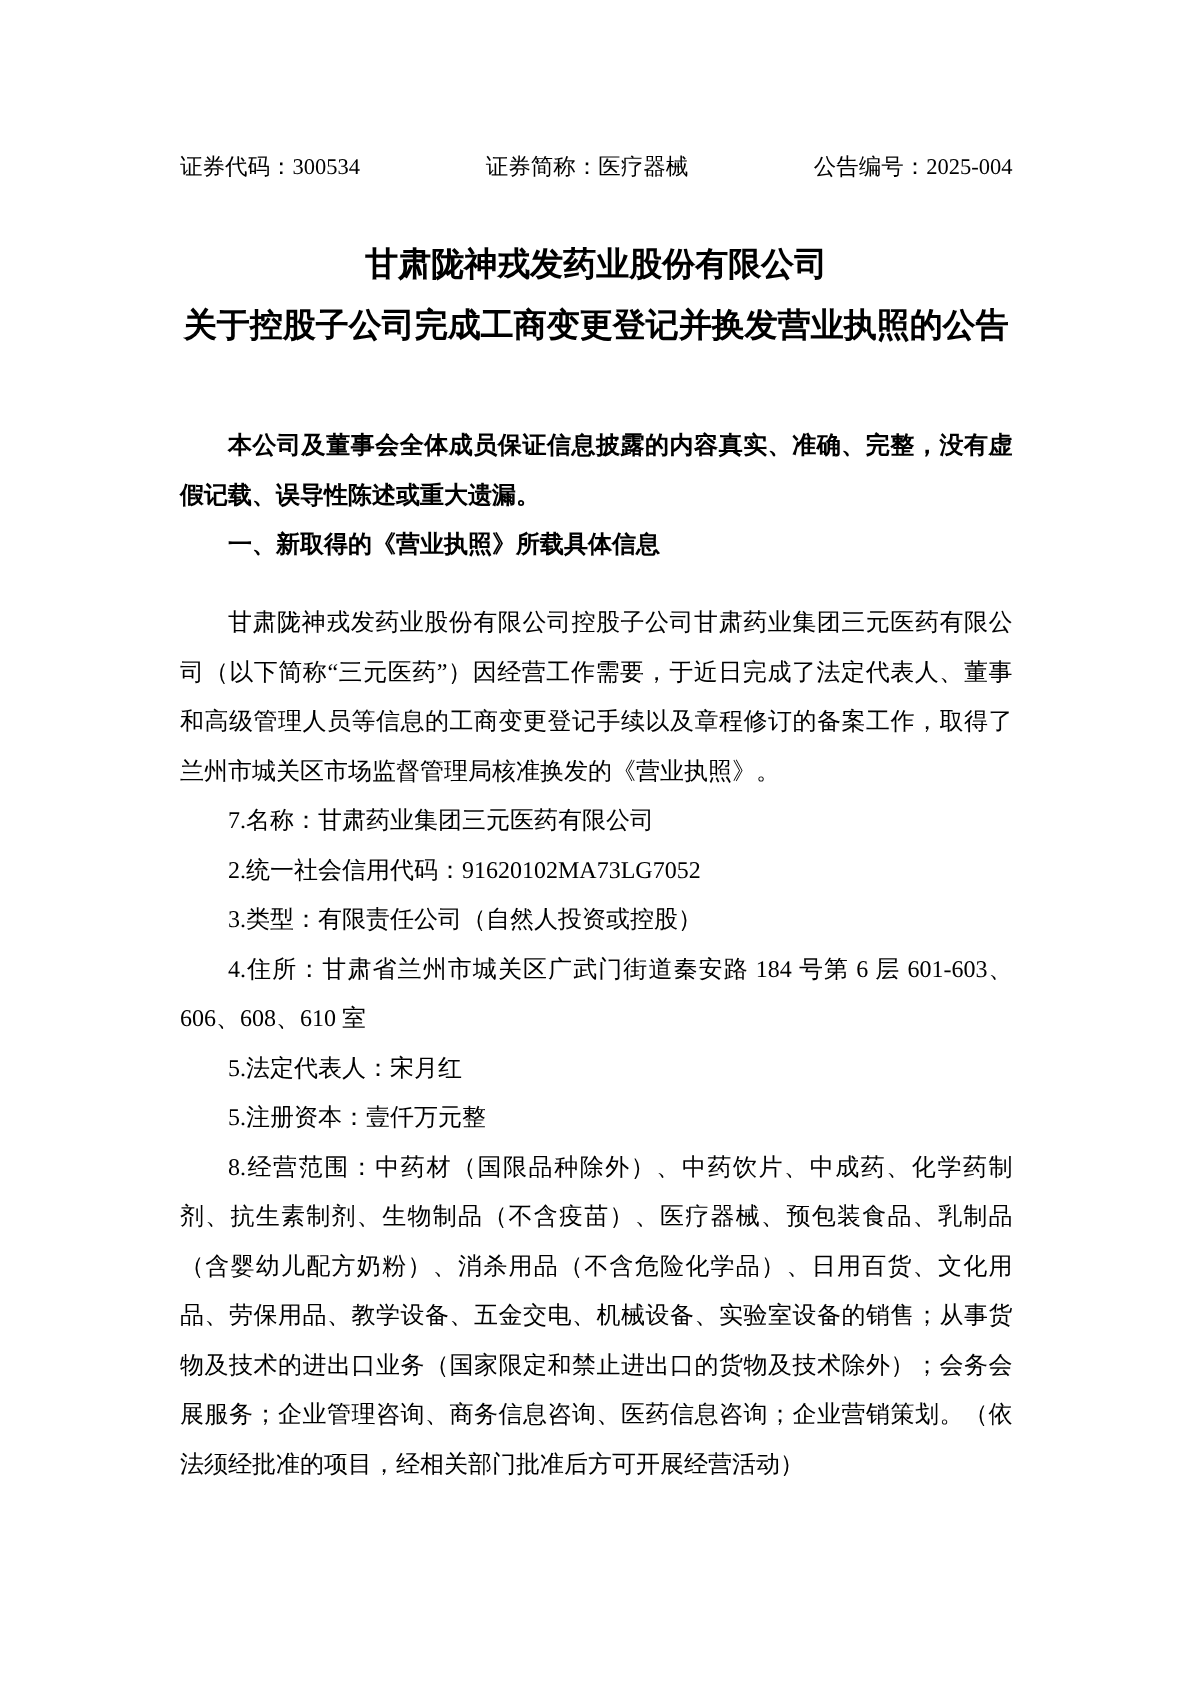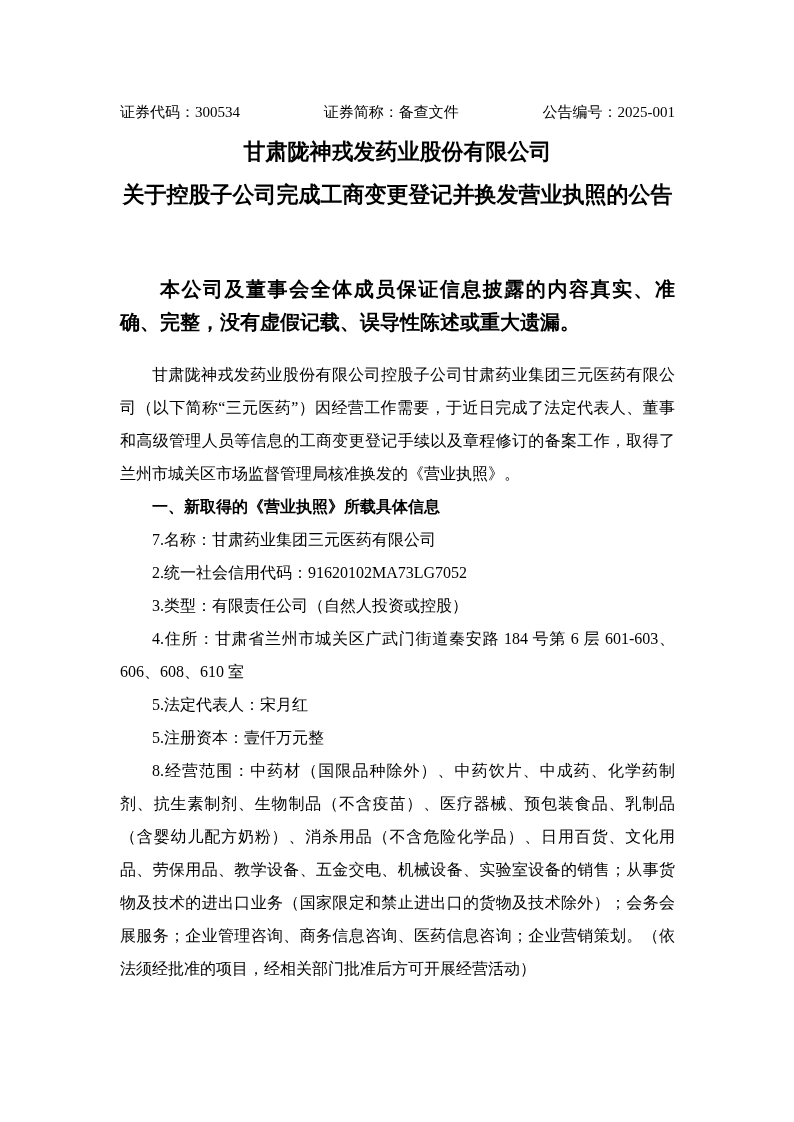--- a/index.html
+++ b/index.html
@@ -19,37 +19,36 @@
     padding: 102px 119px 0 120px;
   }
   .header-row {
     display: flex;
     justify-content: space-between;
     font-size: 15px;
     line-height: 20px;
     white-space: nowrap;
   }
   .doc-title {
-    margin: 16px 0 0 0;
+    margin: 38px 0 0 0;
     font-size: 22px;
     line-height: 32px;
     font-weight: bold;
     text-align: center;
-    font-family: Liberation Mono, monospace;
   }
   .doc-subtitle {
     margin: 9px 0 6px 0;
     font-size: 22px;
     line-height: 32px;
     font-weight: bold;
     text-align: center;
   }
   .disclaimer {
-    margin: 62px 0 0 0;
-    font-size: 20px;
+    margin: 48px 0 0 0;
+    font-size: 16px;
     line-height: 33px;
     font-weight: bold;
     text-indent: 2em;
     text-align: justify;
   }
   .para {
     margin: 0;
     font-size: 16px;
     line-height: 33px;
     text-indent: 2em;
@@ -63,32 +62,32 @@
     text-align: left;
   }
 </style>
 </head>
 <body>
 
 <div class="page">
 
   <div class="header-row">
     <span>证券代码：300534</span>
-    <span>证券简称：备查文件</span>
-    <span>公告编号：2025-001</span>
+    <span>证券简称：医疗器械</span>
+    <span>公告编号：2025-004</span>
   </div>
 
   <h1 class="doc-title">甘肃陇神戎发药业股份有限公司</h1>
   <h2 class="doc-subtitle">关于控股子公司完成工商变更登记并换发营业执照的公告</h2>
 
   <p class="disclaimer">本公司及董事会全体成员保证信息披露的内容真实、准确、完整，没有虚假记载、误导性陈述或重大遗漏。</p>
 
+  <p class="para heading">一、新取得的《营业执照》所载具体信息</p>
+
   <p class="para intro">甘肃陇神戎发药业股份有限公司控股子公司甘肃药业集团三元医药有限公司（以下简称“三元医药”）因经营工作需要，于近日完成了法定代表人、董事和高级管理人员等信息的工商变更登记手续以及章程修订的备案工作，取得了兰州市城关区市场监督管理局核准换发的《营业执照》。</p>
-
-  <p class="para heading">一、新取得的《营业执照》所载具体信息</p>
 
   <p class="para">7.名称：甘肃药业集团三元医药有限公司</p>
   <p class="para">2.统一社会信用代码：91620102MA73LG7052</p>
   <p class="para">3.类型：有限责任公司（自然人投资或控股）</p>
   <p class="para">4.住所：甘肃省兰州市城关区广武门街道秦安路 184 号第 6 层 601-603、606、608、610 室</p>
   <p class="para">5.法定代表人：宋月红</p>
   <p class="para">5.注册资本：壹仟万元整</p>
   <p class="para">8.经营范围：中药材（国限品种除外）、中药饮片、中成药、化学药制剂、抗生素制剂、生物制品（不含疫苗）、医疗器械、预包装食品、乳制品（含婴幼儿配方奶粉）、消杀用品（不含危险化学品）、日用百货、文化用品、劳保用品、教学设备、五金交电、机械设备、实验室设备的销售；从事货物及技术的进出口业务（国家限定和禁止进出口的货物及技术除外）；会务会展服务；企业管理咨询、商务信息咨询、医药信息咨询；企业营销策划。（依法须经批准的项目，经相关部门批准后方可开展经营活动）</p>
 
 

